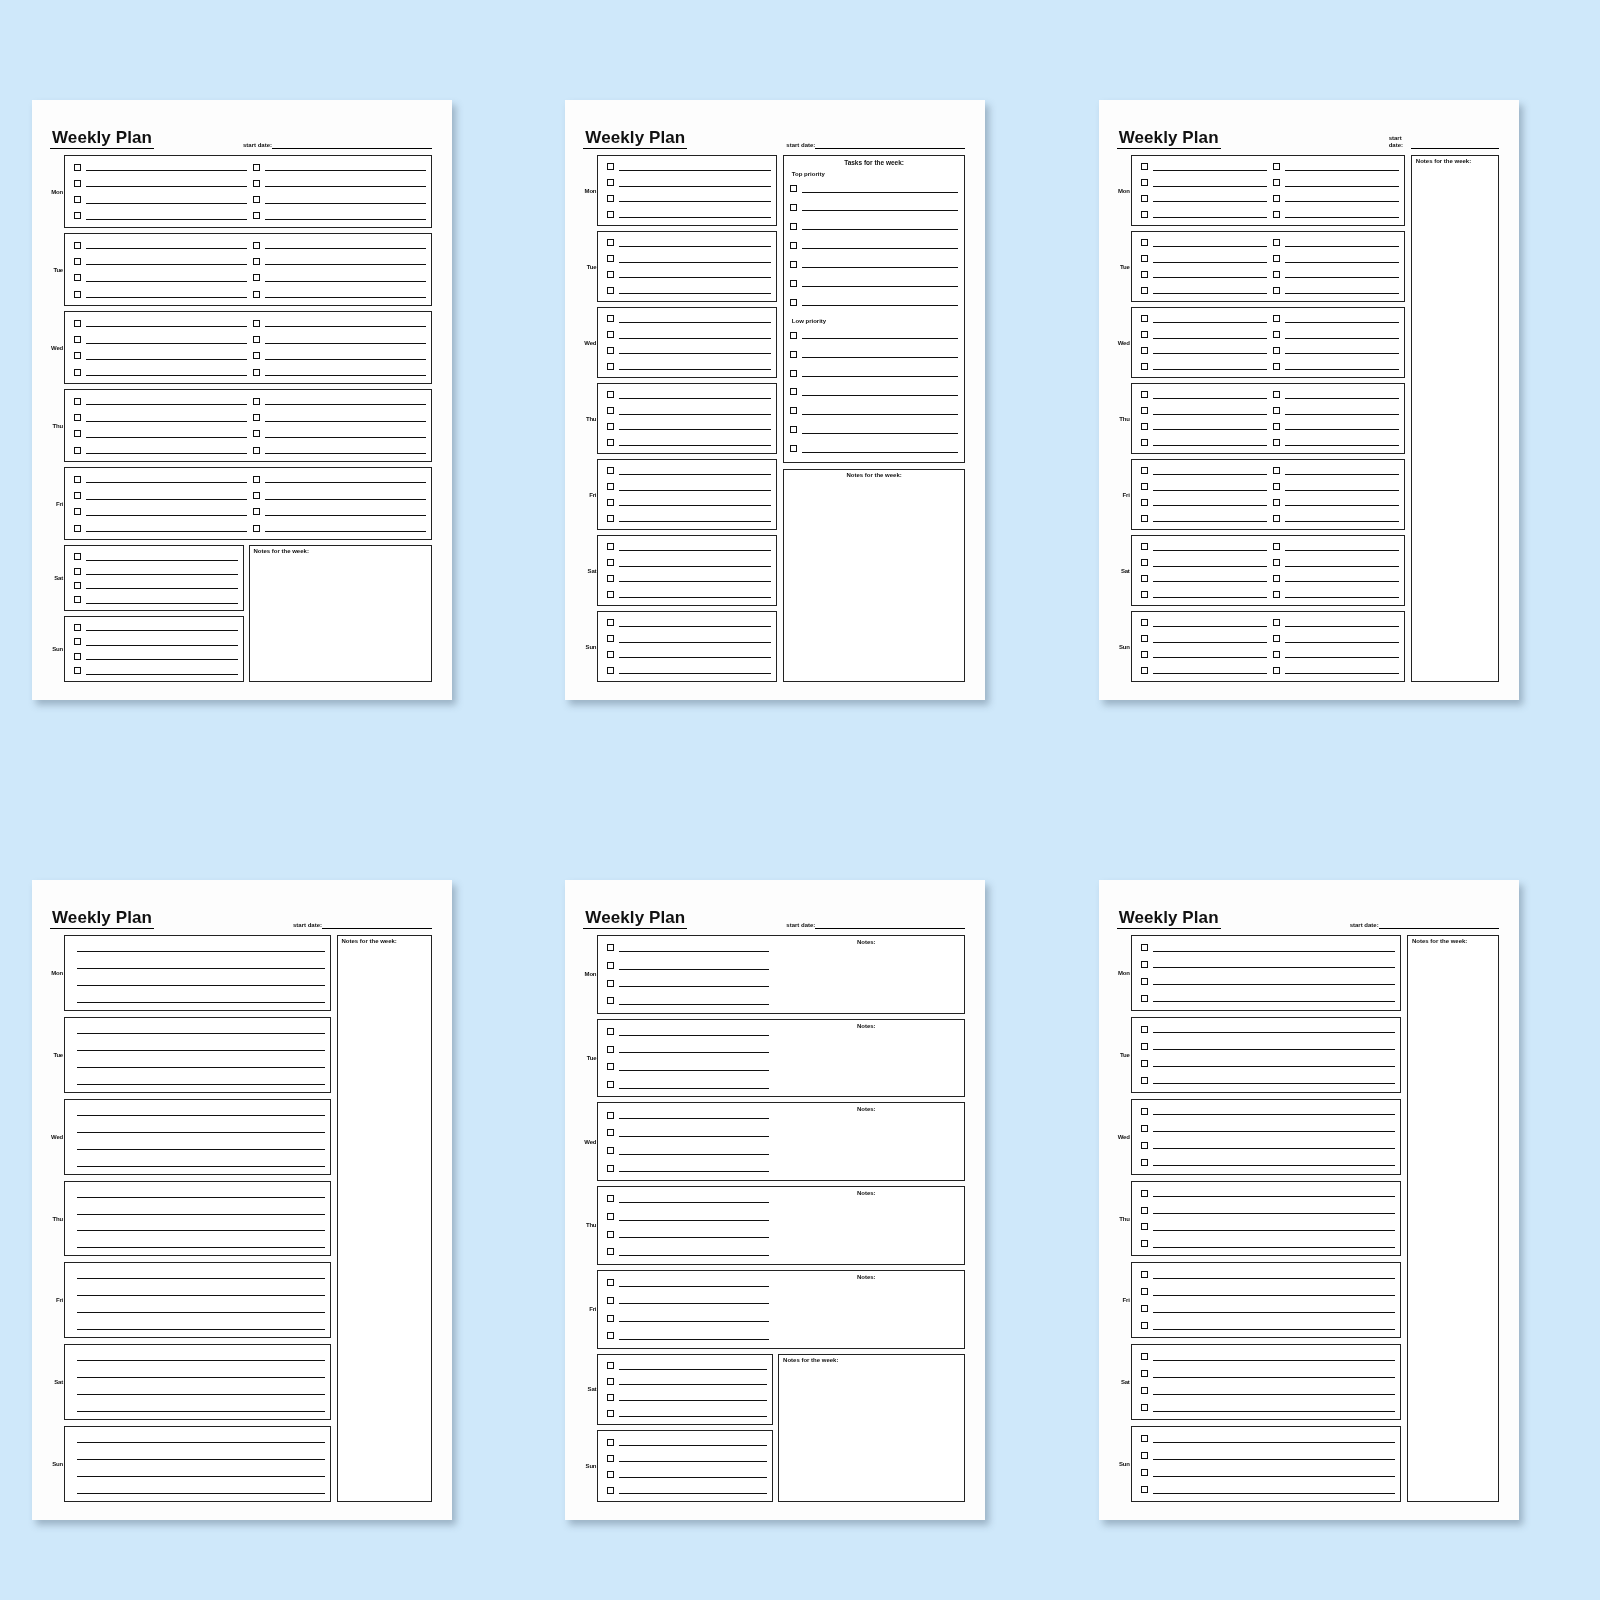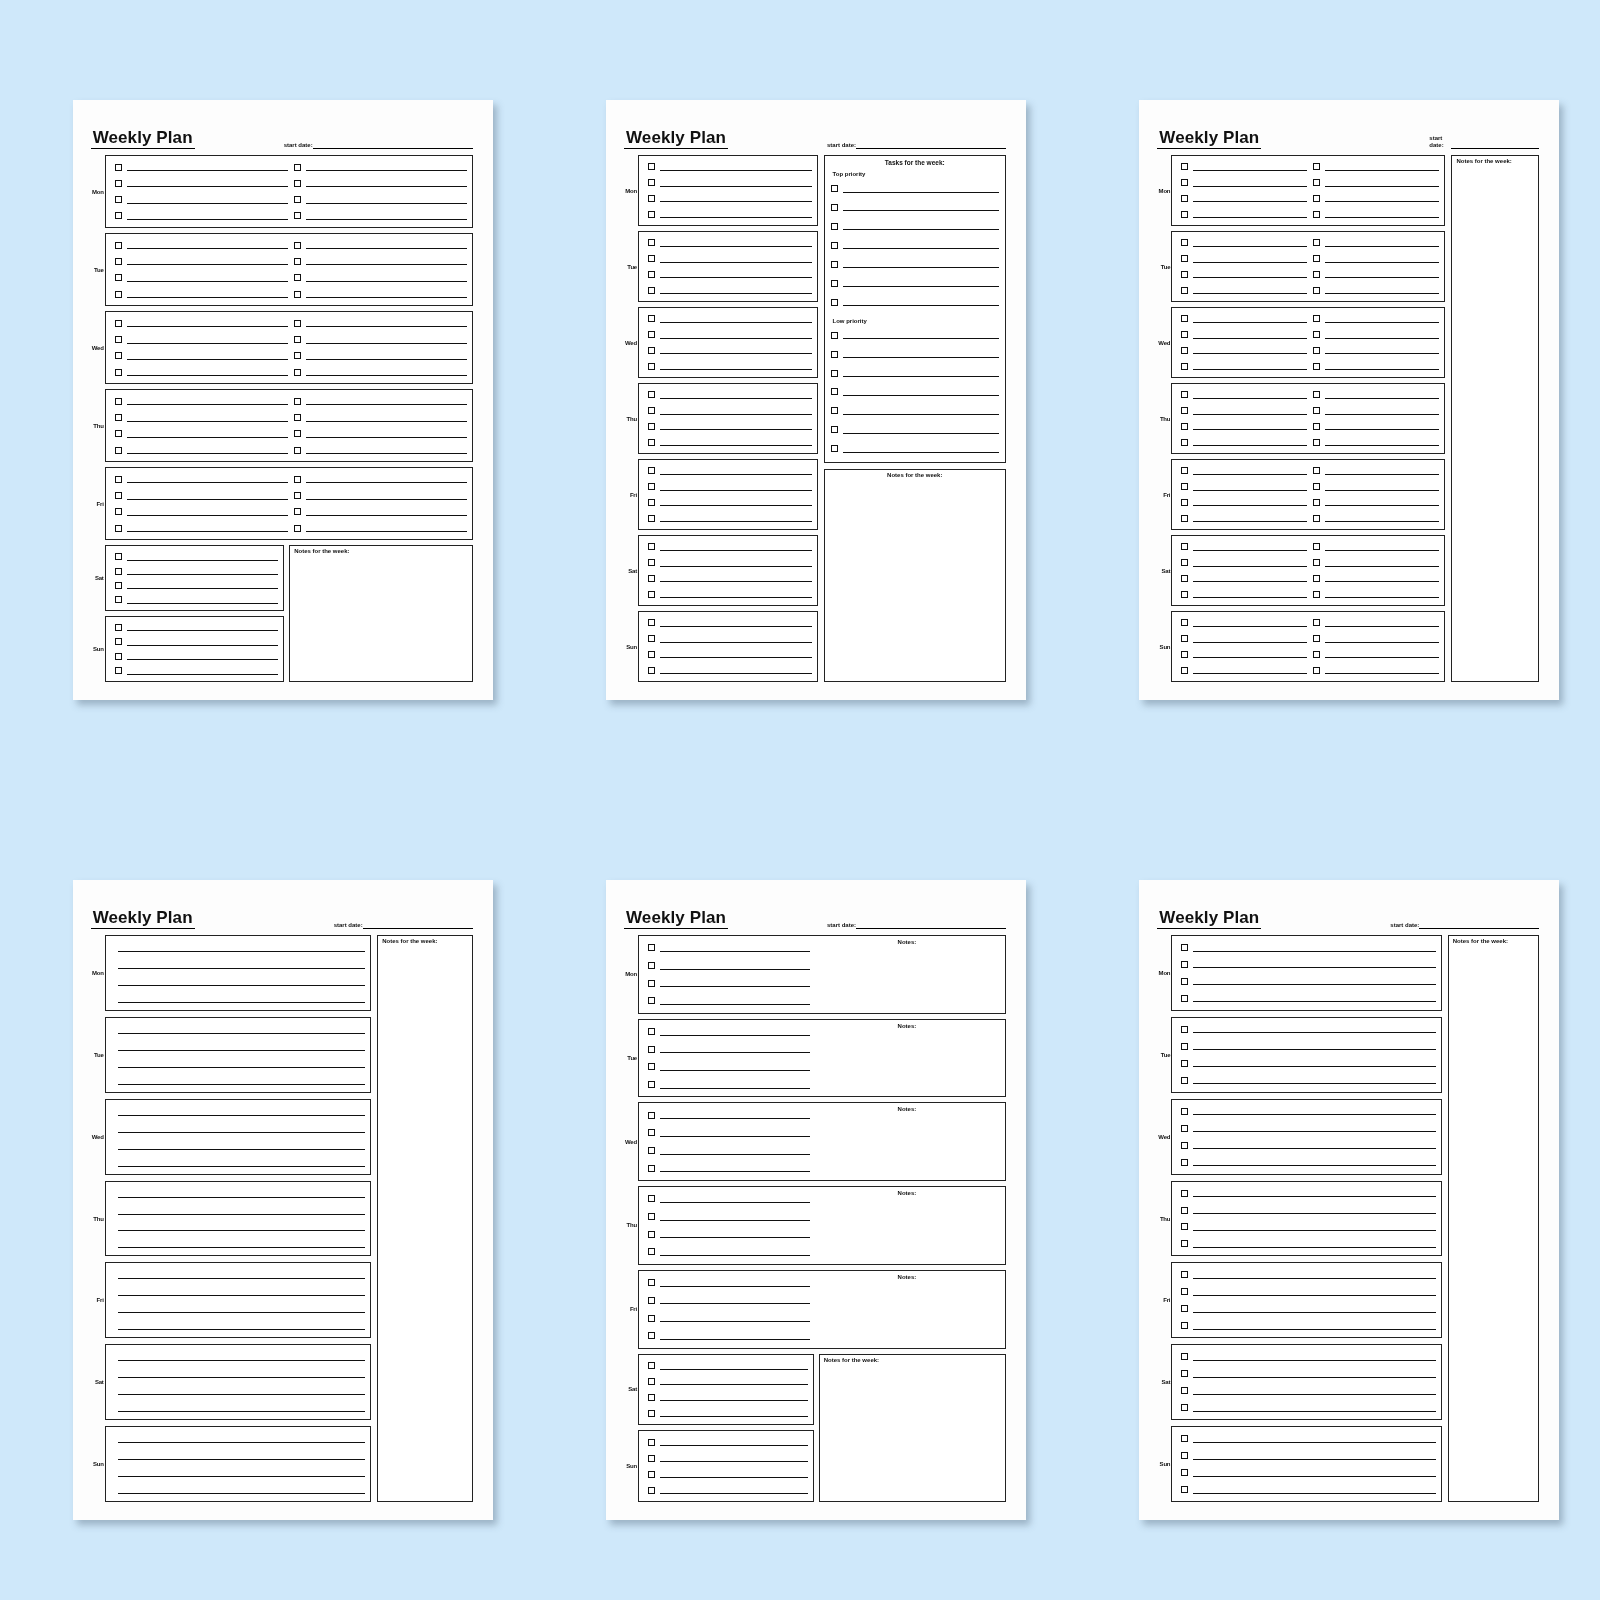--- a/index.html
+++ b/index.html
@@ -8,21 +8,21 @@
     background:#cfe8fa;
     font-family:"Liberation Sans", sans-serif;
     overflow:hidden;
   }
   .grid{
     position:relative;width:1600px;height:1600px;
     display:grid;
     grid-template-columns:repeat(3,1fr);
     grid-template-rows:repeat(2,1fr);
   }
-  .cell{position:relative;display:flex;align-items:center;justify-content:center;margin-left:32px;}
+  .cell{position:relative;display:flex;align-items:center;justify-content:flex-start;margin-left:32px;}
 
   
   .page{
     position:relative;
     width:420px;height:600px;
     background:#fdfdfd;
     box-shadow:4px 5px 7px rgba(60,80,100,.35);
     box-sizing:border-box;
     padding:28px 20px 18px 18px;
     display:flex;flex-direction:column;

